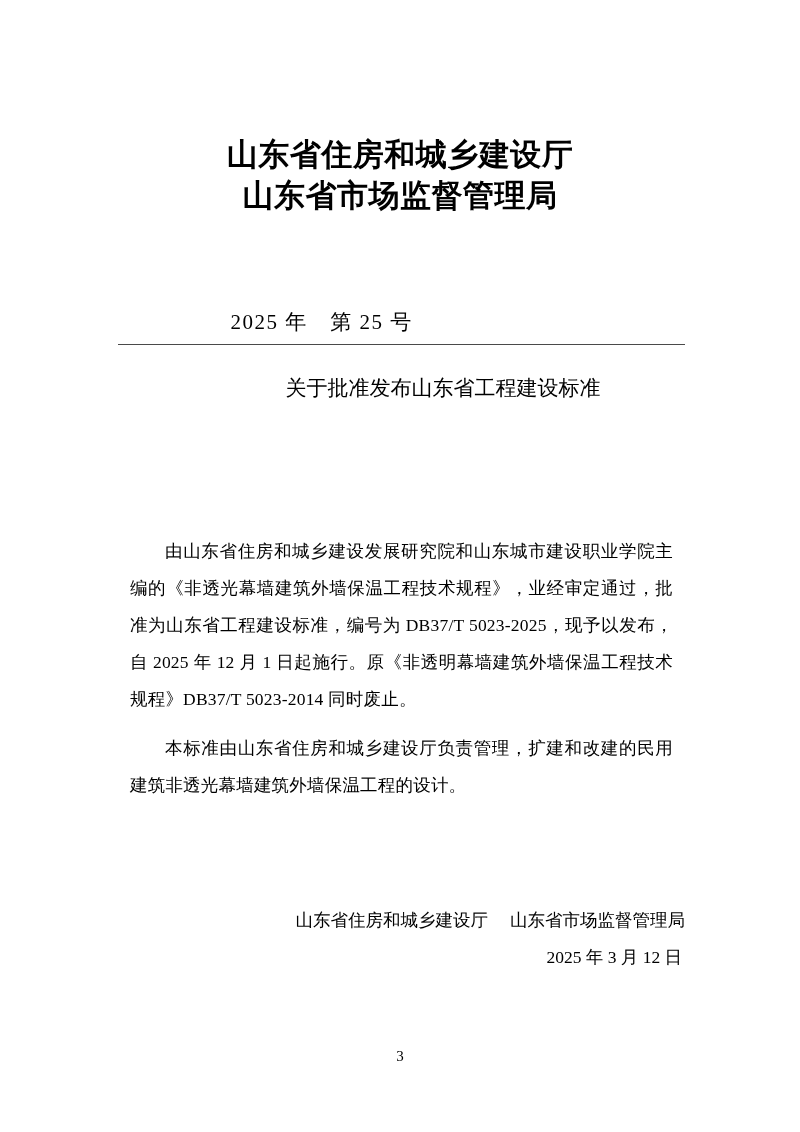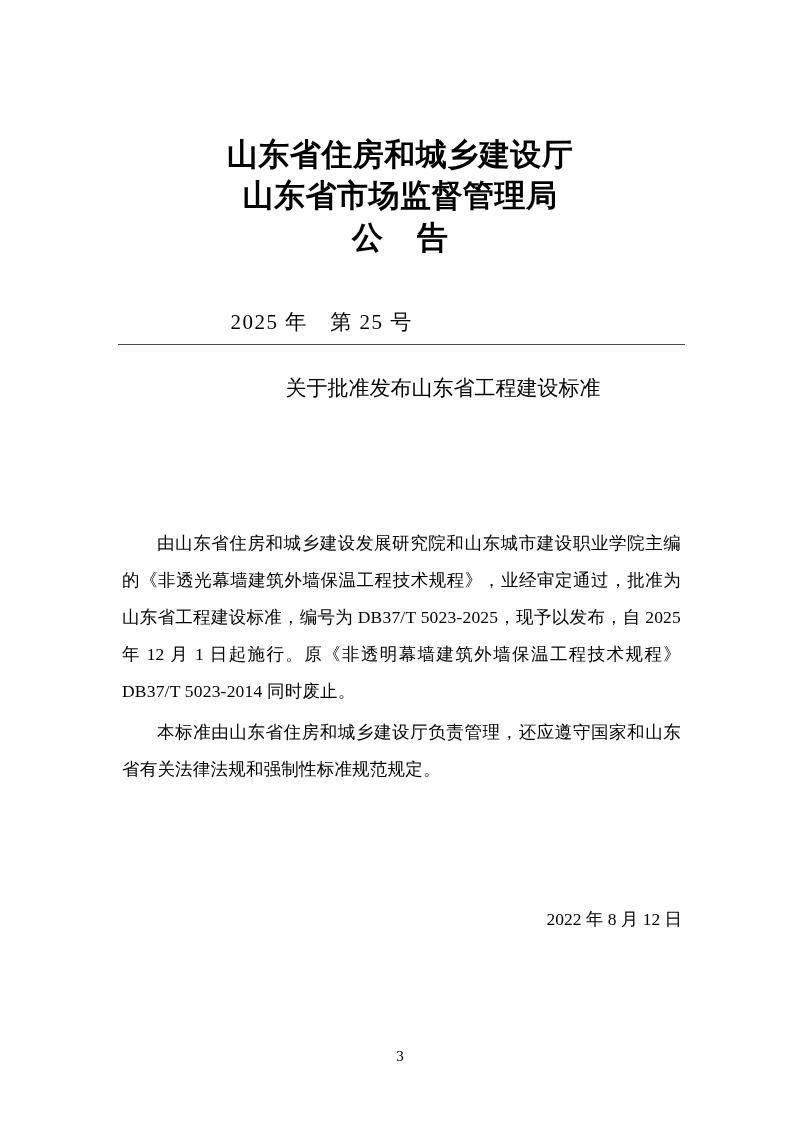--- a/index.html
+++ b/index.html
@@ -91,21 +91,21 @@
     left: 118px;
     width: 567px;
   }
   .para {
     font-size: 17.5px;
     line-height: 37px;
     text-align: justify;
     text-align-last: left;
     text-justify: inter-ideograph;
     text-indent: 35px;
-    margin: 4px;
+    margin: 12px;
     letter-spacing: 0.2px;
   }
 
   
   .signature {
     position: absolute;
     top: 901px;
     left: 118px;
     width: 567px;
     text-align: right;
@@ -137,35 +137,37 @@
   }
 </style>
 </head>
 <body>
 
 <div class="page">
 
   <div class="masthead">
     <div class="org-line">山东省住房和城乡建设厅</div>
     <div class="org-line">山东省市场监督管理局</div>
-    <div class="gonggao-line">公告</div>
   </div>
 
   <div class="issue-number">2025 年　第 25 号</div>
 
   <div class="rule"></div>
 
   <div class="doc-title">
     <div class="doc-title-line">关于批准发布山东省工程建设标准</div>
   </div>
 
   <div class="body-block">
     <p class="para">由山东省住房和城乡建设发展研究院和山东城市建设职业学院主编的《非透光幕墙建筑外墙保温工程技术规程》，业经审定通过，批准为山东省工程建设标准，编号为 DB37/T 5023-2025，现予以发布，自 2025 年 12 月 1 日起施行。原《非透明幕墙建筑外墙保温工程技术规程》DB37/T 5023-2014 同时废止。</p>
-    <p class="para">本标准由山东省住房和城乡建设厅负责管理，还应遵守国家和山东省有关法律法规和强制性标准规范规定。</p>
+    <p class="para">本标准由山东省住房和城乡建设厅负责管理，扩建和改建的民用建筑非透光幕墙建筑外墙保温工程的设计。</p>
   </div>
 
   <div class="signature">
-    <div class="sig-date">2022 年 8 月 12 日</div>
+    <div class="sig-orgs">
+      <span>山东省住房和城乡建设厅</span><span class="sig-org-gap"></span><span>山东省市场监督管理局</span>
+    </div>
+    <div class="sig-date">2025 年 3 月 12 日</div>
   </div>
 
   <div class="page-number">3</div>
 
 </div>
 
 </body></html>

